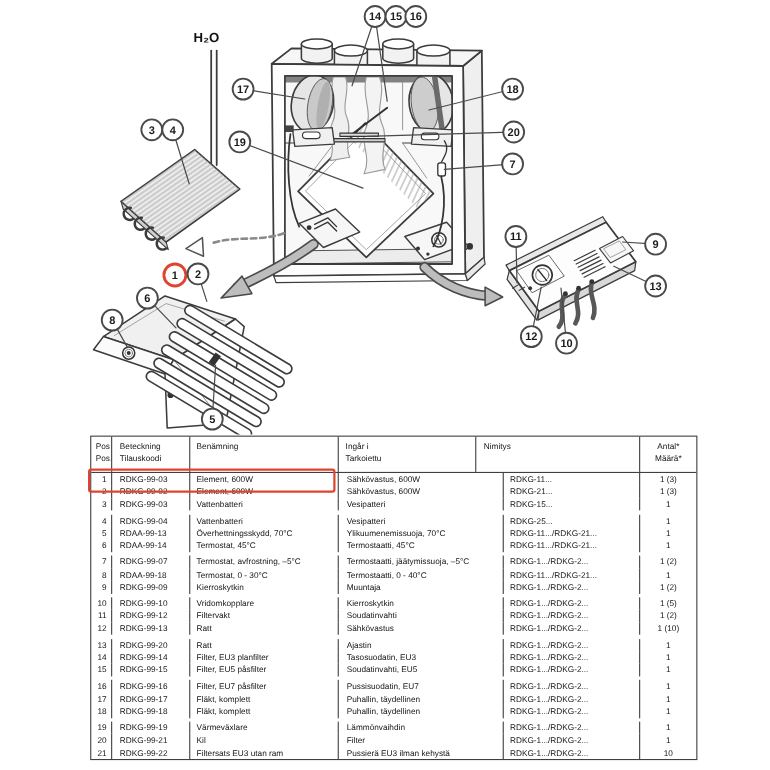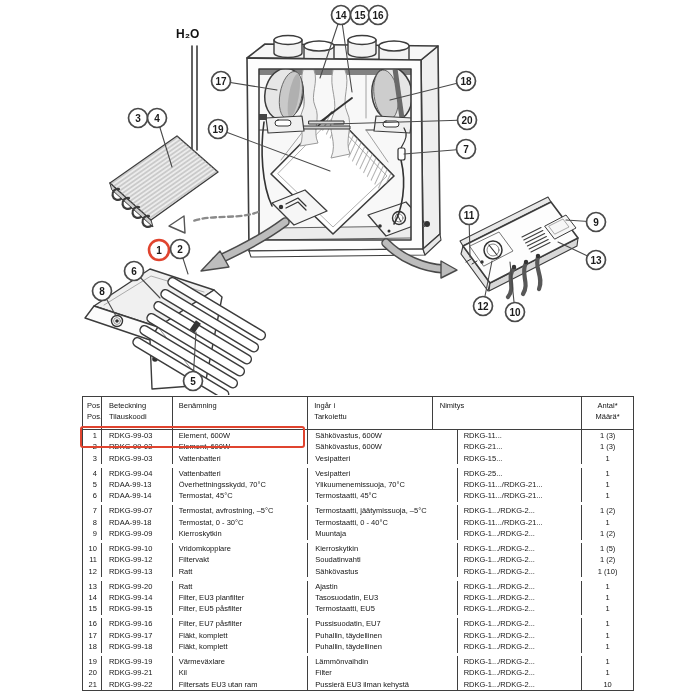--- a/index.html
+++ b/index.html
@@ -465,21 +465,21 @@
         <div class="cell c1">RDKG-99-14</div>
         <div class="cell c2">Filter, EU3 planfilter</div>
         <div class="cell c3">Tasosuodatin, EU3</div>
         <div class="cell c4">RDKG-1.../RDKG-2...</div>
         <div class="cell c5">1</div>
       </div>
       <div class="trow brow">
         <div class="cell c0">15</div>
         <div class="cell c1">RDKG-99-15</div>
         <div class="cell c2">Filter, EU5 påsfilter</div>
-        <div class="cell c3">Termostaatti, EU5</div>
+        <div class="cell c3">Soudatinvahti, EU5</div>
         <div class="cell c4">RDKG-1.../RDKG-2...</div>
         <div class="cell c5">1</div>
       </div>
       <div class="trow brow grp">
         <div class="cell c0">16</div>
         <div class="cell c1">RDKG-99-16</div>
         <div class="cell c2">Filter, EU7 påsfilter</div>
         <div class="cell c3">Pussisuodatin, EU7</div>
         <div class="cell c4">RDKG-1.../RDKG-2...</div>
         <div class="cell c5">1</div>

